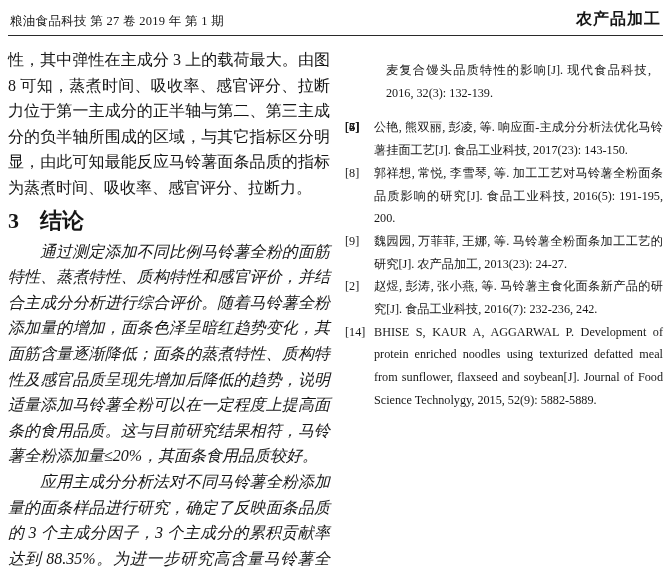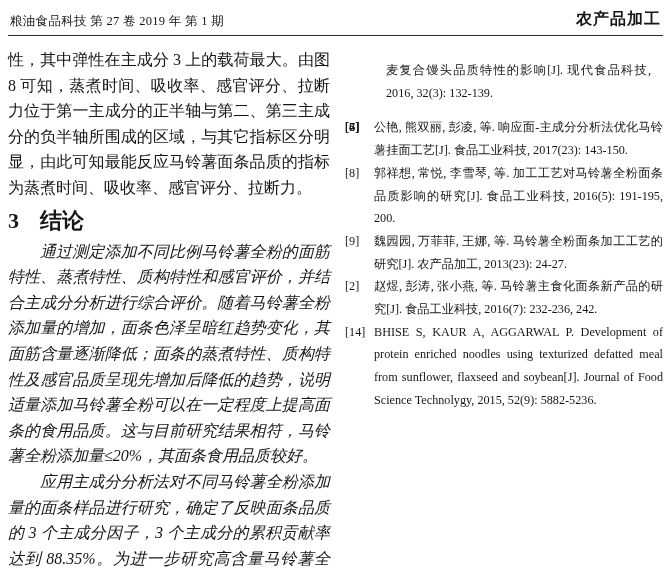--- a/index.html
+++ b/index.html
@@ -110,19 +110,19 @@
     <div class="col-right">
       <p class="ref-cont">麦复合馒头品质特性的影响[J]. 现代食品科技, 2016, 32(3): 132-139.</p>
 
       <p class="ref"><span class="ref-num">[4]</span></p>
       <p class="ref"><span class="ref-num">[5]</span></p>
       <p class="ref"><span class="ref-num">[6]</span></p>
       <p class="ref"><span class="ref-num">[7]</span><span>公艳, 熊双丽, 彭凌, 等. 响应面-主成分分析法优化马铃薯挂面工艺[J]. 食品工业科技, 2017(23): 143-150.</span></p>
       <p class="ref"><span class="ref-num">[8]</span><span>郭祥想, 常悦, 李雪琴, 等. 加工工艺对马铃薯全粉面条品质影响的研究[J]. 食品工业科技, 2016(5): 191-195, 200.</span></p>
       <p class="ref"><span class="ref-num">[9]</span><span>魏园园, 万菲菲, 王娜, 等. 马铃薯全粉面条加工工艺的研究[J]. 农产品加工, 2013(23): 24-27.</span></p>
       <p class="ref"><span class="ref-num">[2]</span><span>赵煜, 彭涛, 张小燕, 等. 马铃薯主食化面条新产品的研究[J]. 食品工业科技, 2016(7): 232-236, 242.</span></p>
-      <p class="ref"><span class="ref-num">[14]</span><span>BHISE S, KAUR A, AGGARWAL P. Development of protein enriched noodles using texturized defatted meal from sunflower, flaxseed and soybean[J]. Journal of Food Science Technolygy, 2015, 52(9): 5882-5236.</span></p>
+      <p class="ref"><span class="ref-num">[14]</span><span>BHISE S, KAUR A, AGGARWAL P. Development of protein enriched noodles using texturized defatted meal from sunflower, flaxseed and soybean[J]. Journal of Food Science Technolygy, 2015, 52(9): 5882-5889.</span></p>
 
     </div>
 
   </div>
 
 </div>
 
 </body></html>

